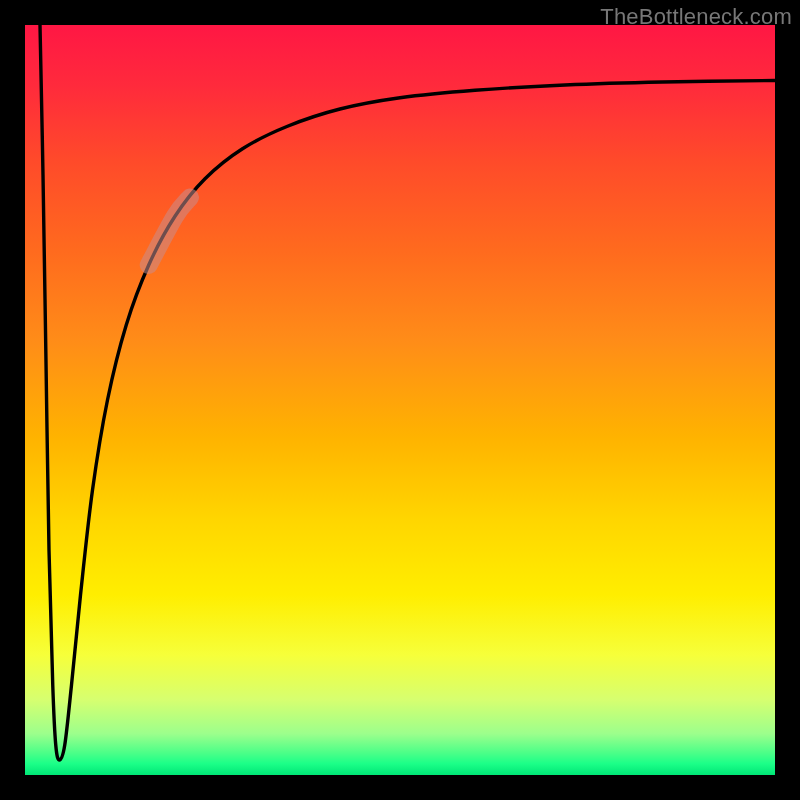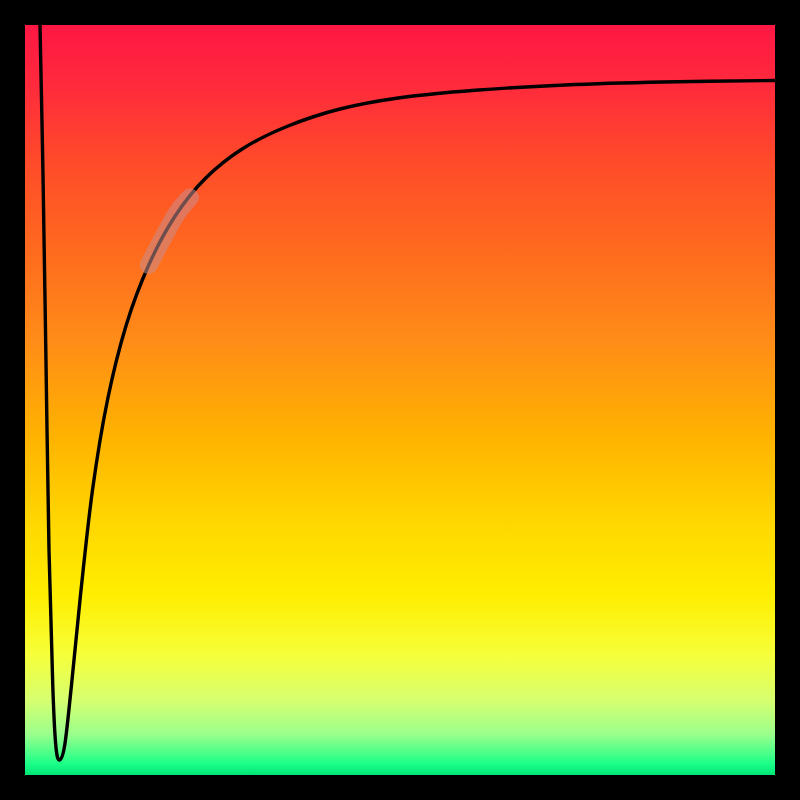--- a/index.html
+++ b/index.html
@@ -64,13 +64,14 @@
 
     <rect id="gradRect" x="25" y="25" width="750" height="750" fill="url(#bgGrad)"></rect>
 
     <path id="curvePath" fill="none" stroke="#000000" stroke-width="3.4" clip-path="url(#plotClip)" d="M 40 25 C 40.5 50, 42 118.75, 43 175 C 44 231.25, 45 299.99999999999994, 46 362.49999999999994 C 47 424.99999999999994, 47.875 496.25, 49 550 C 50.125 603.75, 51.625 652.5, 52.75 685 C 53.875 717.5, 54.625 732.5, 55.75 745 C 56.875 757.5, 58 760, 59.5 760 C 61 760, 62.75 757.5, 64.75 745 C 66.75 732.5, 68.875 710, 71.5 685 C 74.125 660, 77 627.5, 80.5 595 C 84 562.5, 88 522.5, 92.5 490 C 97 457.5, 101.875 427.5, 107.5 400 C 113.125 372.5, 119.375 347.5, 126.25 325 C 133.125 302.5, 140.625 283.12499999999994, 148.75 264.99999999999994 C 156.875 246.87499999999994, 165.625 230.625, 175 216.25 C 184.375 201.875, 193.75 190, 205 178.75 C 216.25 167.5, 228.74999999999997 157.5, 242.49999999999997 148.75 C 256.25 140, 271.25 132.875, 287.5 126.25 C 303.75 119.625, 321.25 113.75, 340 109 C 358.75 104.25, 377.5 100.87499999999999, 400 97.75 C 422.5 94.62500000000001, 447.5 92.37500000000011, 475 90.25000000000011 C 502.5 88.12500000000011, 533.75 86.37500000000001, 565 85 C 596.25 83.62499999999999, 627.5 82.75, 662.5 82 C 697.5 81.25, 756.25 80.75, 775 80.5"></path>
 
     <path id="highlightPath" fill="none" stroke="rgba(200,140,140,0.55)" stroke-width="18" stroke-linecap="round" clip-path="url(#plotClip)" d="M 148.75 264.99999999999994 C 153.125 256.87499999999994, 168.125 227.5, 175 216.25 C 181.875 205, 187.5 200.625, 190 197.5"></path>
 
     <rect id="frameRect" fill="none" stroke="#000000" stroke-width="28" x="11" y="11" width="778" height="778"></rect>
   </svg>
 
+  <div class="watermark">TheBottleneck.com</div>
 </div>
 
 </body></html>

